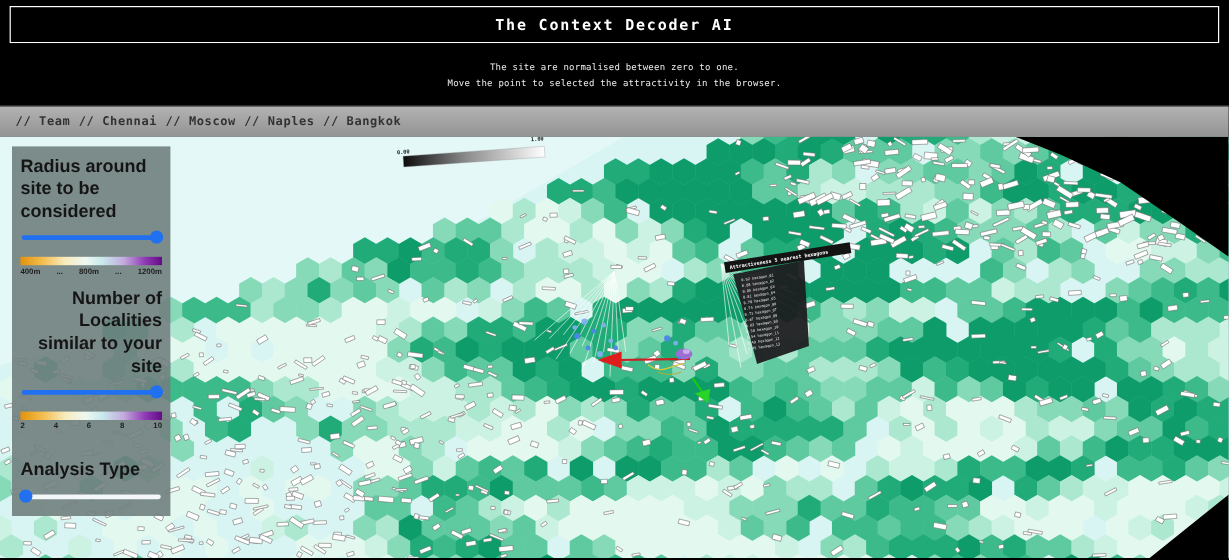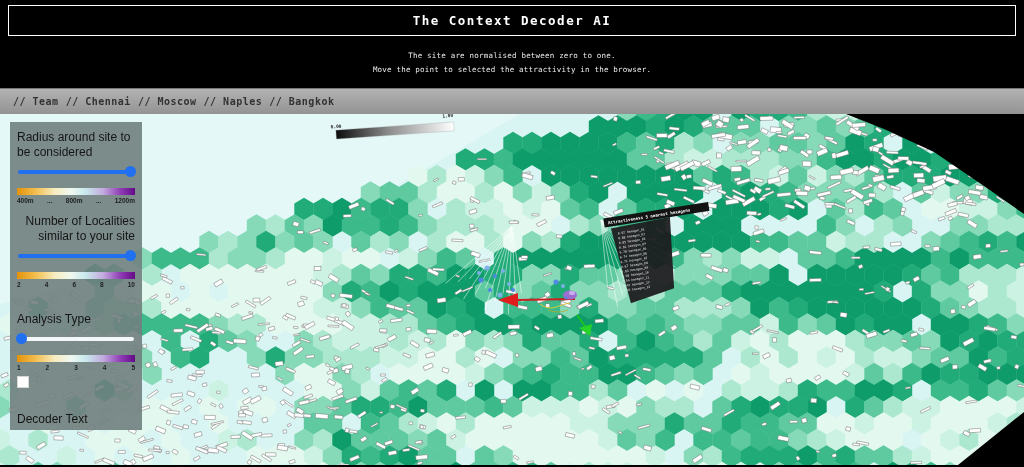--- a/index.html
+++ b/index.html
@@ -10,21 +10,21 @@
   .hdr-box span{color:#fff;font-size:12.5px;font-weight:700;letter-spacing:1.5px;}
   .instr{height:52px;background:#000;display:flex;flex-direction:column;align-items:center;justify-content:center;gap:5px;}
   .instr div{color:#ededed;font-size:7.5px;letter-spacing:.2px;}
   .nav{height:26px;background:linear-gradient(#b2b2b2,#939393);display:flex;align-items:center;gap:7px;
     padding-left:13px;box-sizing:border-box;border-top:1px solid #777;}
   .nav a{color:#333;font-size:10px;font-weight:700;letter-spacing:.5px;text-decoration:none;cursor:pointer;}
   .map{position:relative;width:1024px;height:351px;background:#d9f5f3;overflow:hidden;}
   .map svg{position:absolute;left:0;top:0;}
   .panel{position:absolute;left:10px;top:8px;width:132px;height:308px;background:rgba(112,127,126,.90);
     box-sizing:border-box;padding:8px 7px 0 7px;font-family:"Liberation Sans", sans-serif;color:#151515;z-index:5;overflow:hidden;}
-  .ptitle{font-size:12px;font-weight:400;line-height:1.25;}
+  .ptitle{font-size:15px;font-weight:700;line-height:1.25;}
   .slider{position:relative;height:12px;margin-top:6px;}
   .slider .track{position:absolute;left:1px;right:1px;top:4px;height:4px;border-radius:2px;}
   .t-blue{background:#2170f0;}
   .t-light{background:#f4f7f7;}
   .knob{position:absolute;width:11px;height:11px;border-radius:50%;background:#2170f0;top:0;}
   .k-right{right:-1px;} .k-left{left:-1px;}
   .grad{height:7px;margin-top:10px;
     background:linear-gradient(90deg,#e2920c,#f2bc4a 15%,#f7ecc0 32%,#eef8f0 46%,#c8e9ec 58%,#c3aade 73%,#8e3bb4 88%,#640b87);}
   .scale{display:flex;justify-content:space-between;font-size:6.5px;font-weight:700;margin-top:2px;color:#1e1e1e;}
   .mt1{margin-top:10px;text-align:right;} .mt2{margin-top:24px;}

